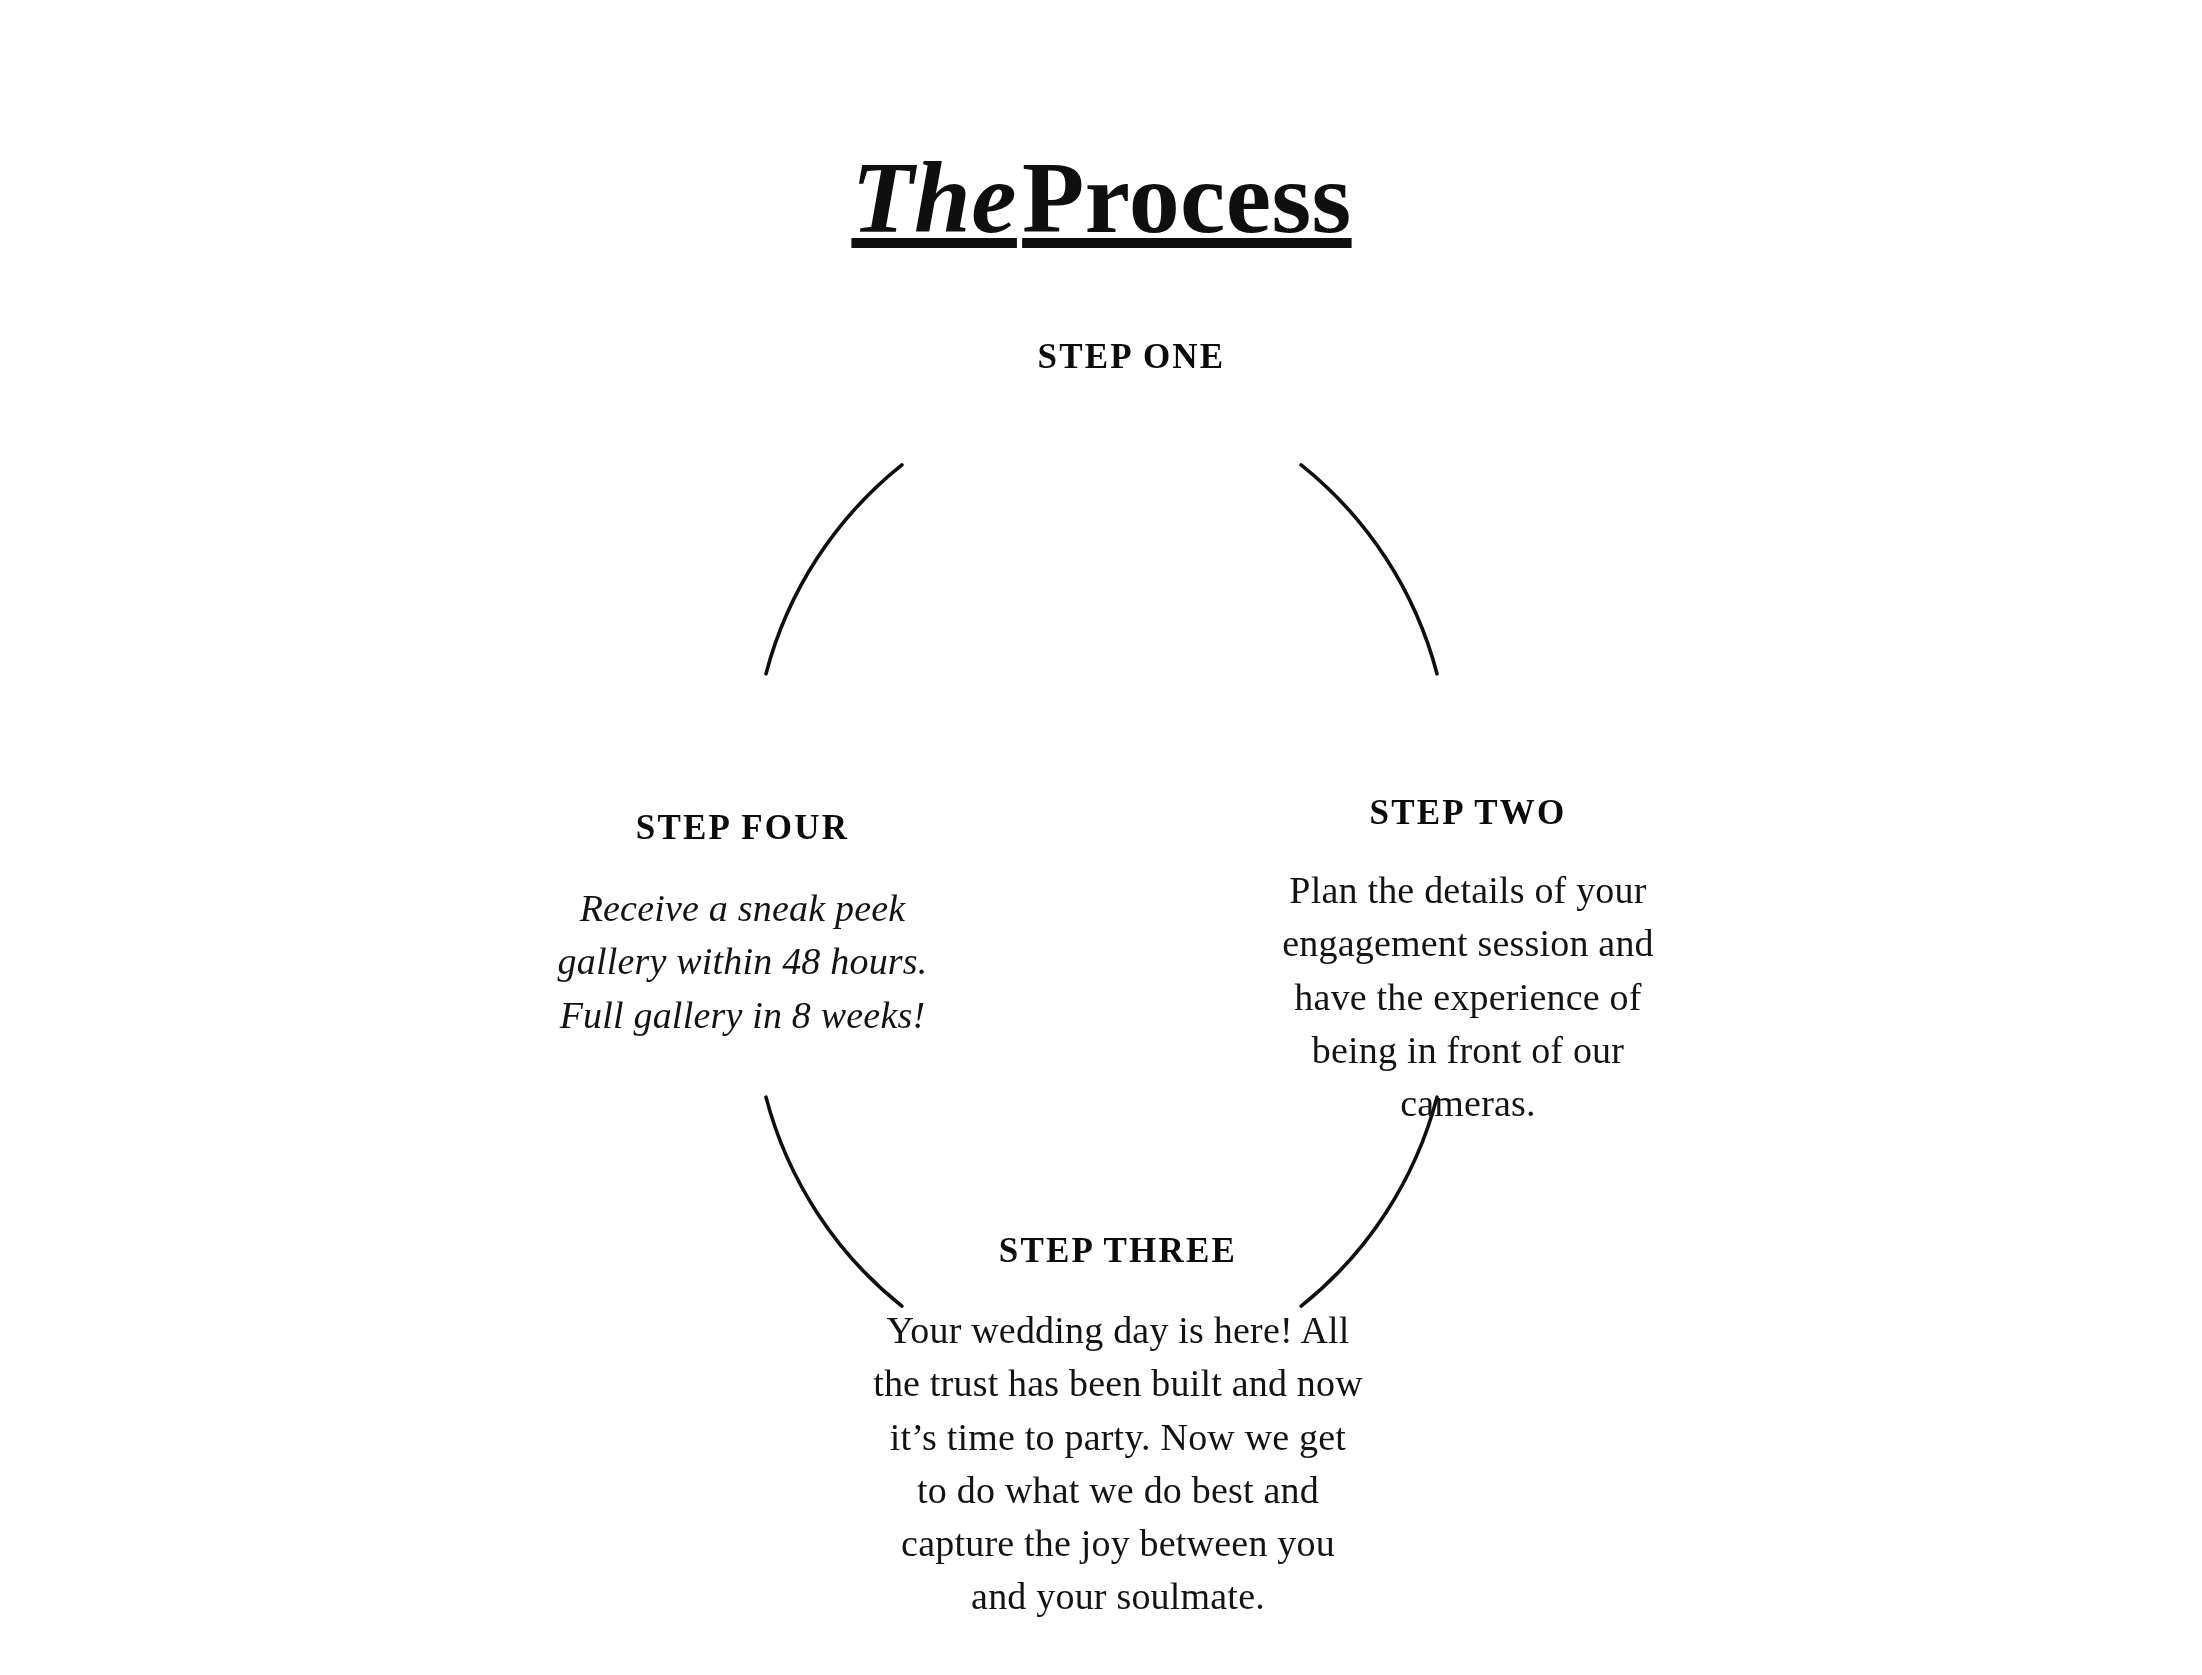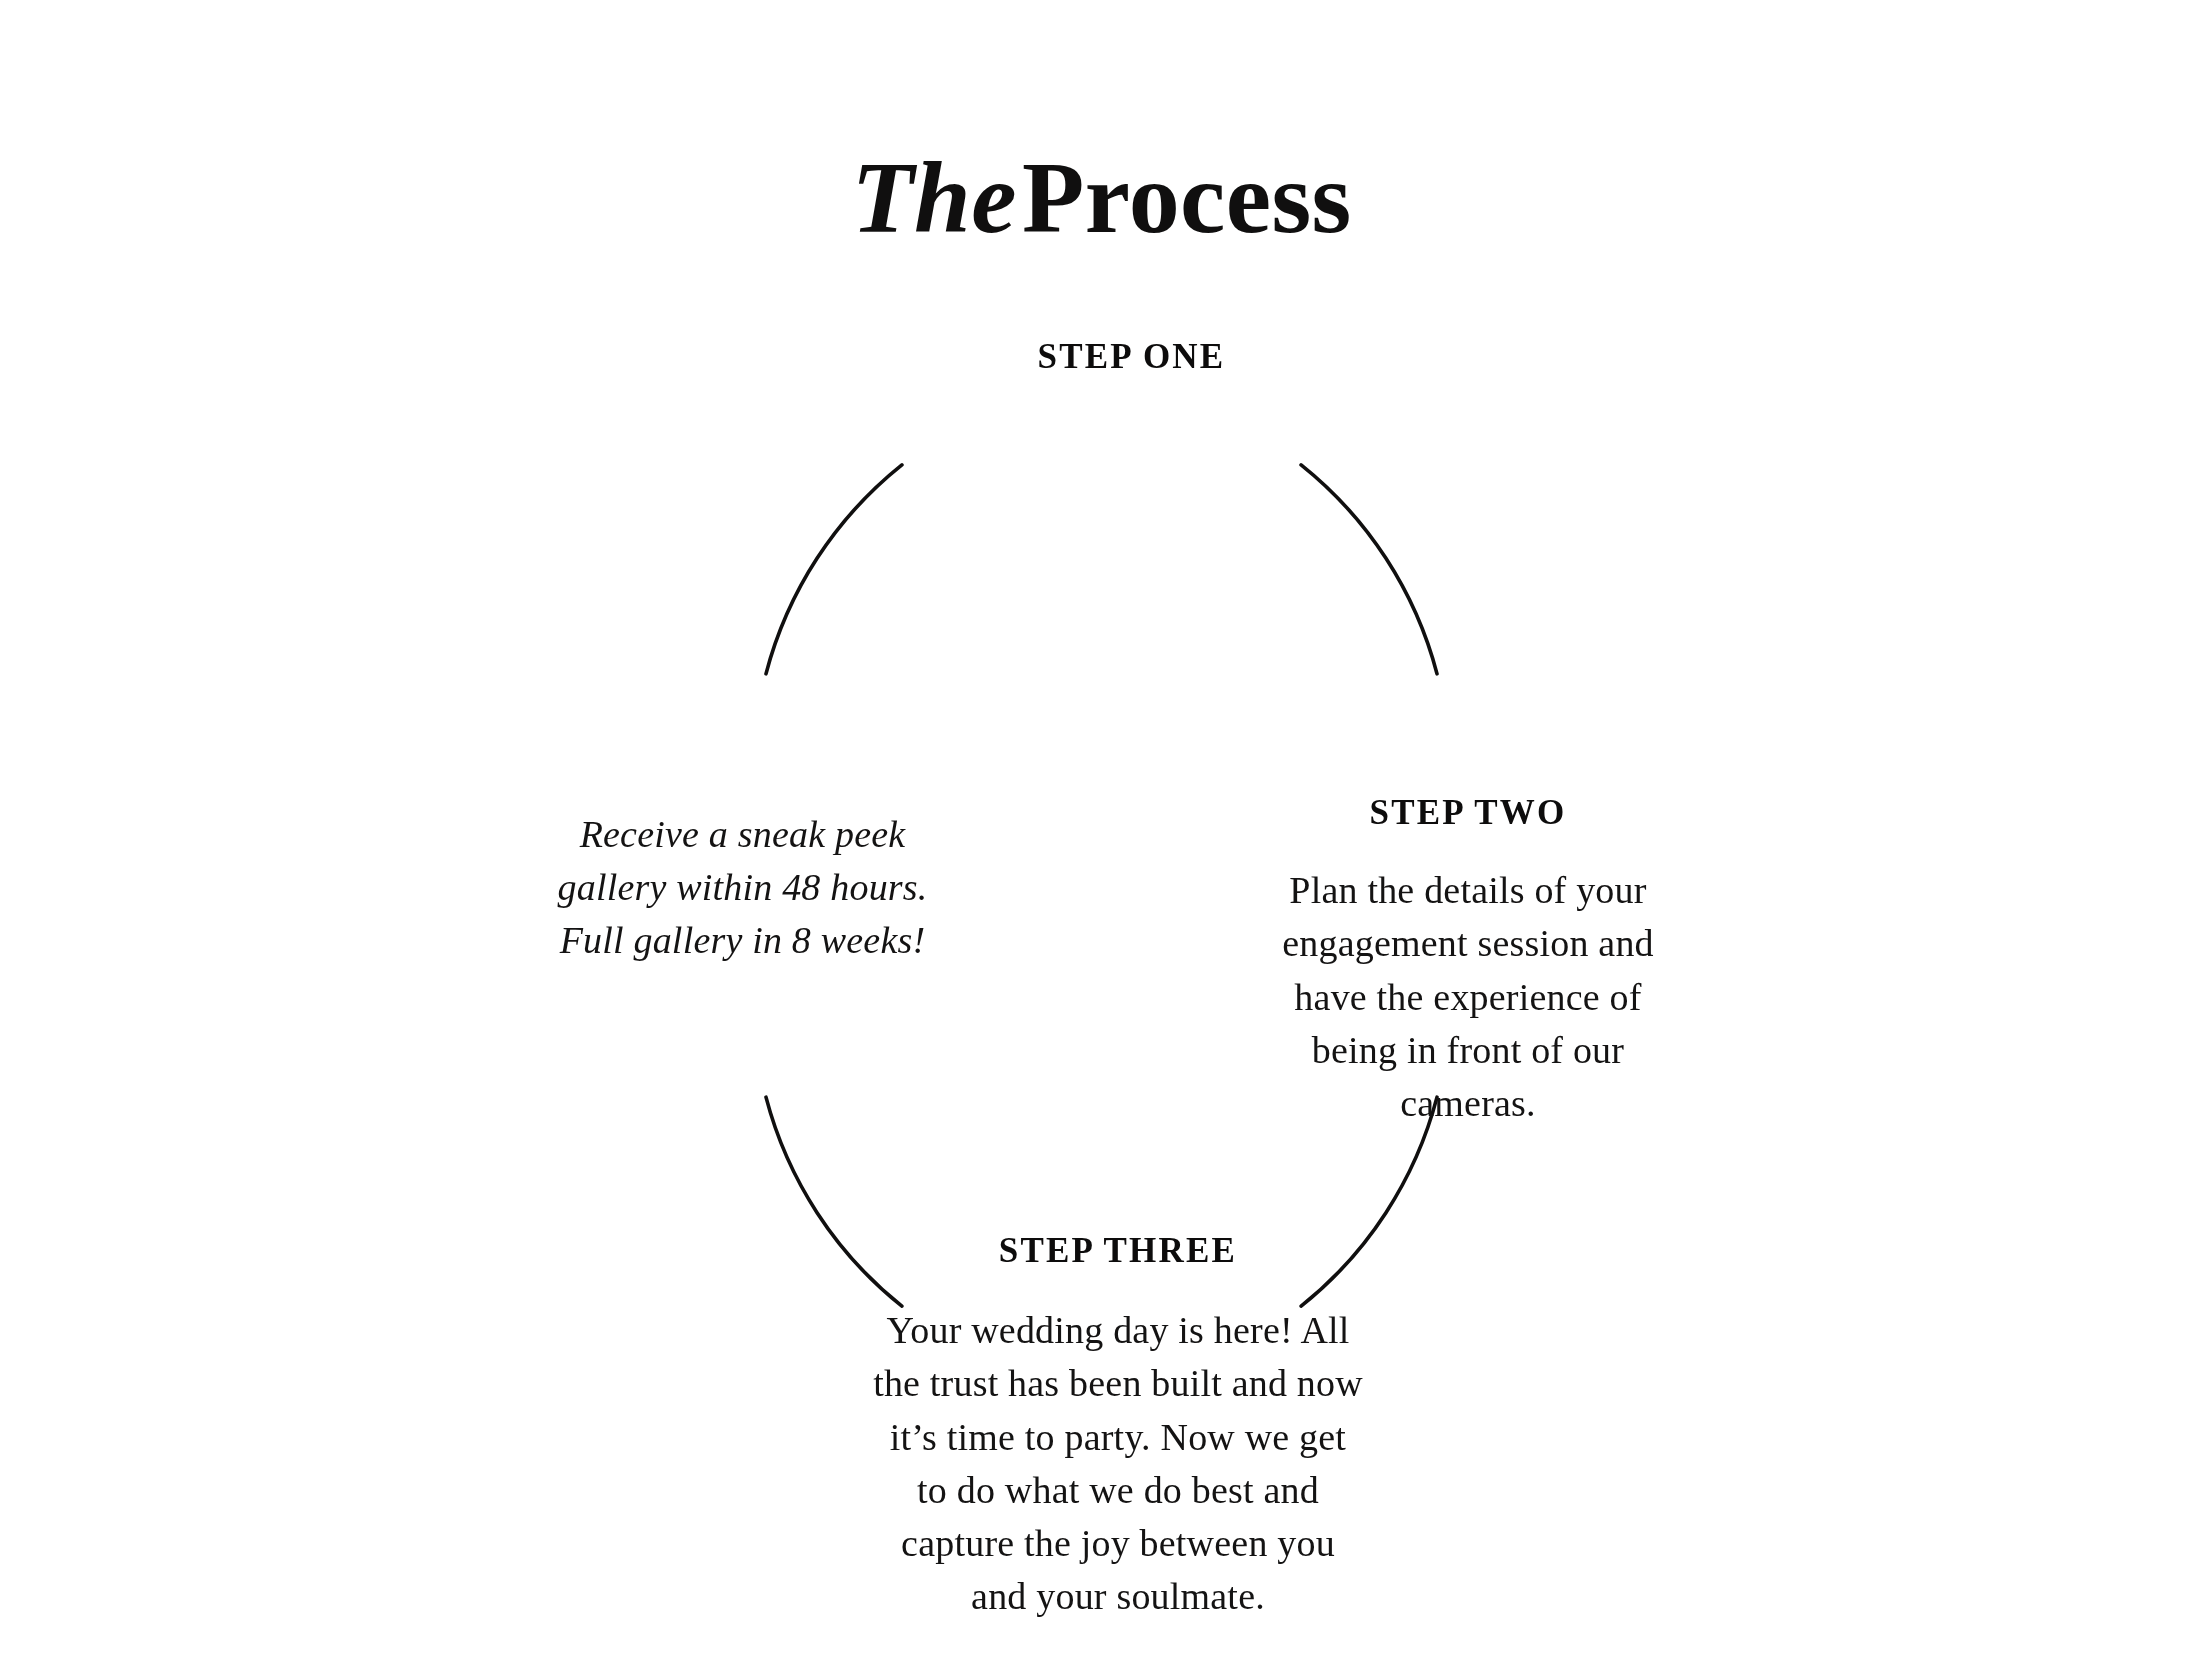--- a/index.html
+++ b/index.html
@@ -27,20 +27,21 @@
     position: absolute;
     left: 0;
     right: 0;
     top: 79px;
     text-align: center;
     font-size: 102px;
     line-height: 1.0;
     letter-spacing: 0.4px;
     color: #100f0f;
     white-space: nowrap;
+    text-decoration: underline;
   }
   .page-title .title-em {
     font-style: italic;
     font-family: "Liberation Serif", "DejaVu Serif", serif;
     padding-right: 5.2px;
   }
   .page-title .title-rest {
     font-style: normal;
   }
 
@@ -131,18 +132,19 @@
       <div class="step-label">STEP TWO</div>
       <p class="step-body">Plan the details of your engagement session and have the experience of being in front of our cameras.</p>
     </div>
 
     <div class="step step-three">
       <div class="step-label">STEP THREE</div>
       <p class="step-body">Your wedding day is here! All the trust has been built and now it’s time to party. Now we get to do what we do best and capture the joy between you and your soulmate.</p>
     </div>
 
     <div class="step step-four">
+      <div class="step-label">STEP FOUR</div>
       <p class="step-body">Receive a sneak peek gallery within 48 hours. Full gallery in 8 weeks!</p>
     </div>
 
   </div>
 </div>
 
 
 </body></html>

